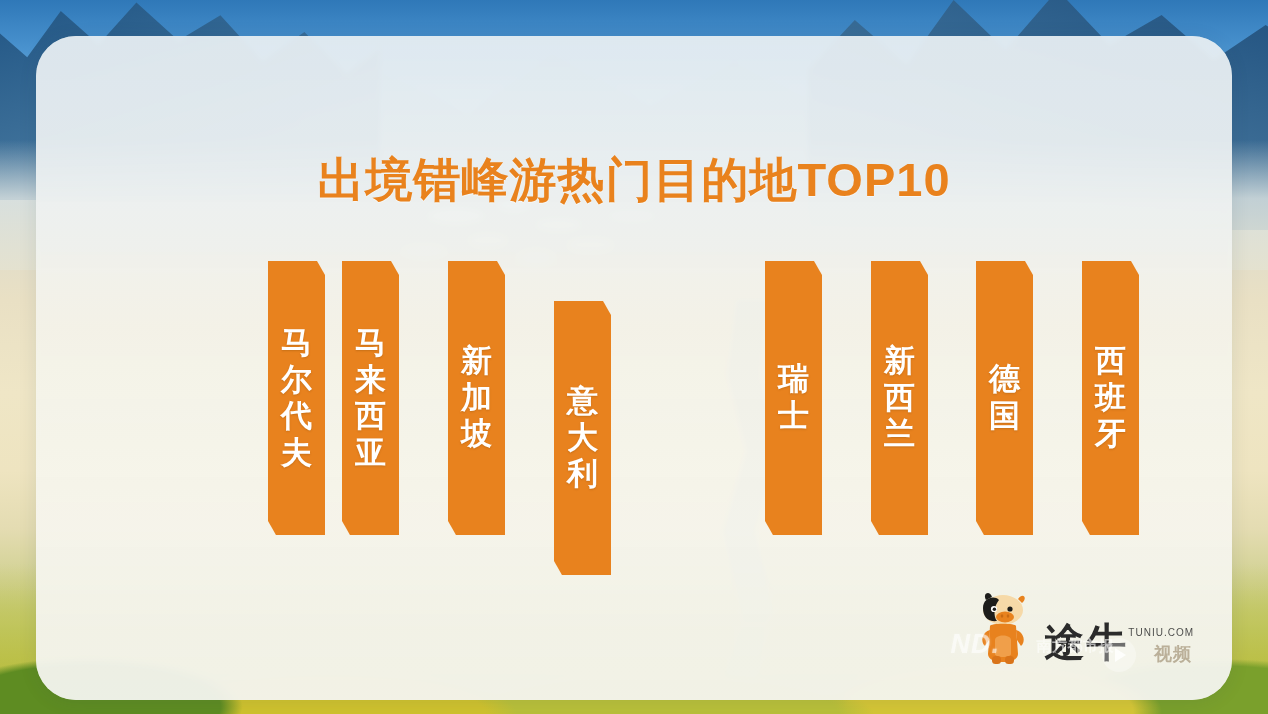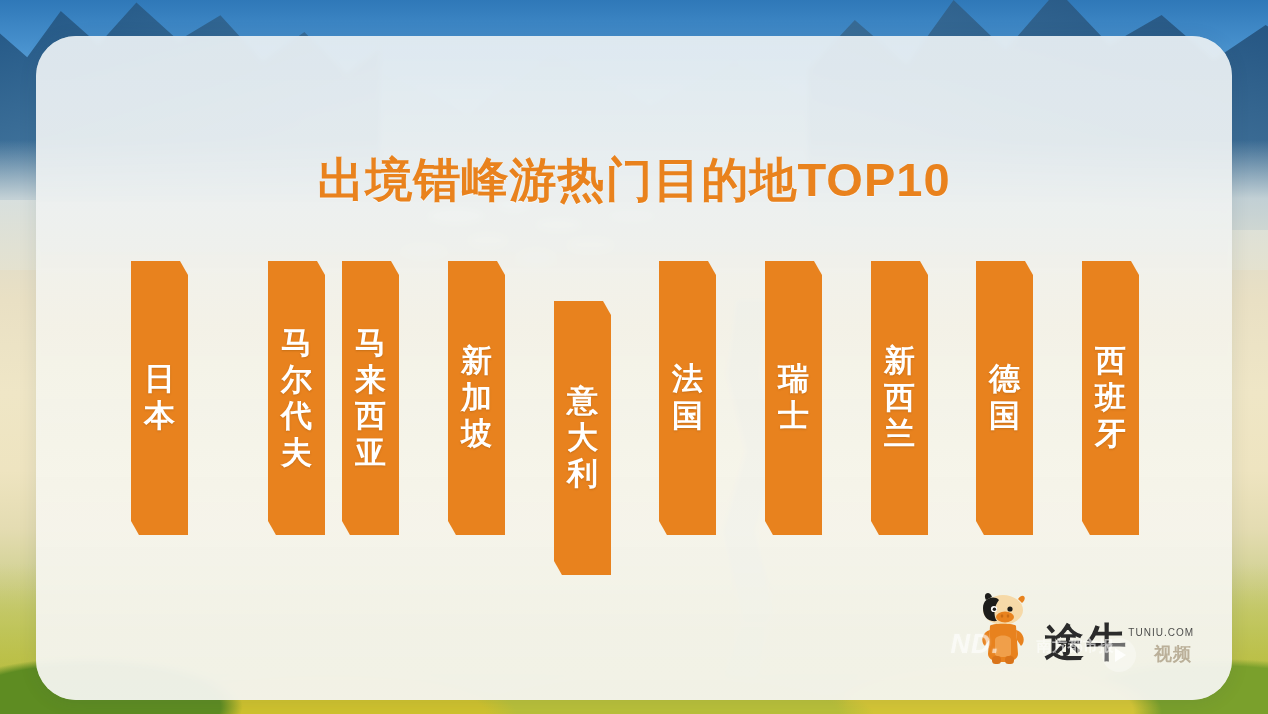--- a/index.html
+++ b/index.html
@@ -247,48 +247,38 @@
     <div class="river"></div>
     <div class="fieldbottom"></div>
   </div>
 
   <div class="card">
     <div class="card-veil"></div>
 
     <h1 class="title">出境错峰游热门目的地TOP10</h1>
 
     <div class="bars">
-        <div class="bar-slot" style="left: 0px;">
-          <div class="bar">
-            <div class="bar-label">日本</div>
-          </div>
-        </div>
         <div class="bar-slot" style="left: 106px; padding-left: 31px;">
           <div class="bar">
             <div class="bar-label">马尔代夫</div>
           </div>
         </div>
         <div class="bar-slot" style="left: 211px;">
           <div class="bar">
             <div class="bar-label">马来西亚</div>
           </div>
         </div>
         <div class="bar-slot" style="left: 317px;">
           <div class="bar">
             <div class="bar-label">新加坡</div>
           </div>
         </div>
         <div class="bar-slot" style="left: 423px; margin-top: 40px;">
           <div class="bar">
             <div class="bar-label">意大利</div>
-          </div>
-        </div>
-        <div class="bar-slot" style="left: 528px;">
-          <div class="bar">
-            <div class="bar-label">法国</div>
           </div>
         </div>
         <div class="bar-slot" style="left: 634px;">
           <div class="bar">
             <div class="bar-label">瑞士</div>
           </div>
         </div>
         <div class="bar-slot" style="left: 740px; font-family: Liberation Serif, serif;">
           <div class="bar">
             <div class="bar-label">新西兰</div>

